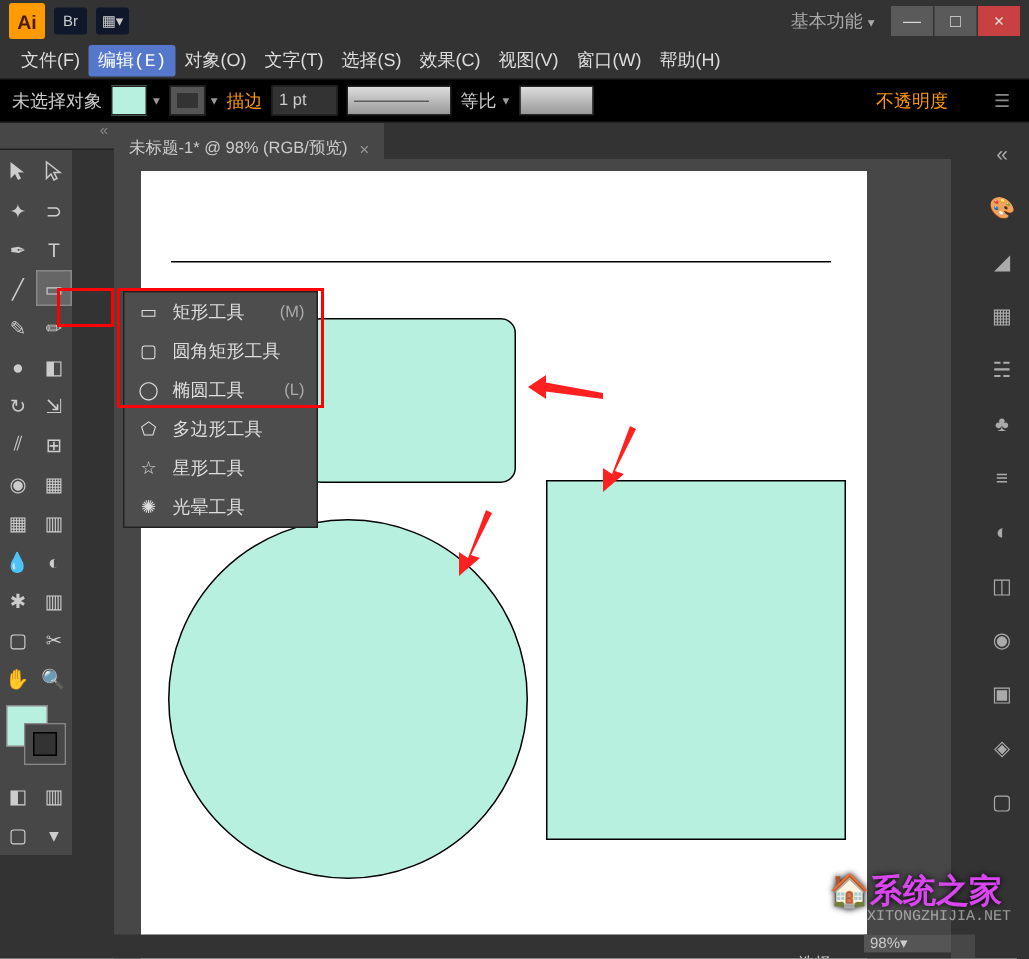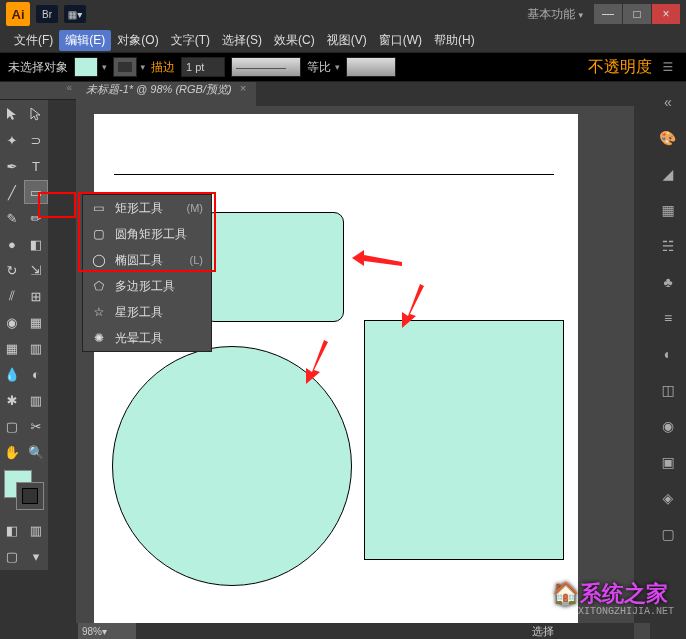--- a/index.html
+++ b/index.html
@@ -9,64 +9,64 @@
 .ai-logo { width: 24px; height: 24px; background: #ff9a00; color: #4a1a00; font-size: 13px; font-weight: bold; display: flex; align-items: center; justify-content: center; border-radius: 2px; }
 .title-btn { width: 22px; height: 18px; background: #0f172a; margin-left: 6px; border-radius: 2px; display: flex; align-items: center; justify-content: center; font-size: 10px; color: #ccc; }
 .title-spacer { flex: 1; }
 .workspace-label { color: #aaa; font-size: 12px; margin-right: 10px; }
 .win-btns { display: flex; }
 .win-btn { width: 28px; height: 20px; background: #5a5a5a; color: #ddd; display: flex; align-items: center; justify-content: center; font-size: 12px; margin-left: 1px; }
 .win-btn.close { background: #c94040; }
 
 .menubar { height: 24px; background: #333; display: flex; align-items: center; padding: 0 8px; }
 .menu-item { color: #ddd; font-size: 12px; padding: 0 6px; cursor: pointer; }
-.menu-item.active { background: #5577cc; color: #fff; border-radius: 2px; padding: 2px 6px; }
+.menu-item.active { background: #5577cc; color: #fff; border-radius: 2px; padding: 2px 6px; font-family: Liberation Mono, monospace; }
 
 .controlbar { height: 30px; background: #000000; border-top: 1px solid #222; border-bottom: 1px solid #222; display: flex; align-items: center; padding: 0 8px; gap: 6px; }
 .ctrl-label { color: #ccc; font-size: 12px; }
 .swatch { width: 24px; height: 20px; border: 1px solid #222; }
 .swatch.fill { background: #b8f0e0; }
 .swatch.stroke { background: #333; box-shadow: inset 0 0 0 4px #555; }
 .dropdown-arrow { color: #999; font-size: 9px; margin-left: -2px; }
 .stroke-input { width: 44px; height: 20px; background: #333; color: #ccc; border: 1px solid #222; font-size: 11px; padding: 0 4px; }
 .style-drop { width: 70px; height: 20px; background: linear-gradient(#ddd, #999); border: 1px solid #222; font-size: 10px; display: flex; align-items: center; padding: 0 4px; color: #333; }
-.opacity-label { color: #ff9a00; font-size: 16px; margin-left: auto; }
+.opacity-label { color: #ff9a00; font-size: 12px; margin-left: auto; margin-right: 20px; }
 .ctrl-icon { width: 20px; height: 20px; display: flex; align-items: center; justify-content: center; color: #888; font-size: 12px; }
 
 .main-area { display: flex; height: calc(100% - 82px); }
 
 .toolbox { width: 48px; background: #474747; padding: 2px 0; display: flex; flex-direction: column; align-items: center; gap: 2px; }
 .tool-row { display: flex; width: 100%; }
 .tool { width: 24px; height: 24px; display: flex; align-items: center; justify-content: center; color: #ccc; font-size: 13px; cursor: pointer; position: relative; }
 .tool.selected { background: #666; box-shadow: inset 0 0 0 1px #888; }
 .tool svg { width: 16px; height: 16px; }
 .color-panel { width: 40px; height: 40px; position: relative; margin-top: 4px; }
 .color-fill { width: 28px; height: 28px; background: #b8f0e0; border: 1px solid #888; position: absolute; top: 0; left: 0; }
 .color-stroke { width: 28px; height: 28px; background: #333; border: 1px solid #888; position: absolute; bottom: 0; right: 0; box-shadow: inset 0 0 0 5px #474747, inset 0 0 0 6px #000; }
 
 .toolbox-outer { width: 76px; background: #333; display: flex; flex-direction: column; }
 .toolbox-tab { height: 18px; background: #474747; border-bottom: 1px solid #222; display: flex; justify-content: flex-end; padding-right: 4px; }
 .toolbox-tab span { color: #888; font-size: 10px; }
 
 .doc-area { flex: 1; background: #474747; display: flex; flex-direction: column; position: relative; }
 .doc-tab { height: 24px; background: #333; display: flex; align-items: center; }
-.doc-tab-inner { background: #474747; height: 100%; display: flex; align-items: flex-start; padding: 0 10px; color: #ccc; font-size: 11px; gap: 8px; font-style: italic; }
+.doc-tab-inner { background: #474747; height: 100%; display: flex; align-items: flex-end; padding: 0 10px; color: #ccc; font-size: 11px; gap: 8px; }
 .doc-tab-close { color: #999; cursor: pointer; }
 
 .canvas-container { flex: 1; background: #474747; position: relative; overflow: hidden; }
 .canvas { position: absolute; left: 18px; top: 8px; width: 484px; height: 560px; background: #fff; }
 .canvas-line { position: absolute; left: 20px; top: 60px; width: 440px; height: 1px; background: #000; }
 .shape-roundrect { position: absolute; left: 110px; top: 98px; width: 140px; height: 110px; background: #b8f0e0; border: 1px solid #000; border-radius: 10px; }
 .shape-rect { position: absolute; left: 270px; top: 206px; width: 200px; height: 240px; background: #b8f0e0; border: 1px solid #000; }
 .shape-circle { position: absolute; left: 18px; top: 232px; width: 240px; height: 240px; background: #b8f0e0; border: 1px solid #000; border-radius: 50%; }
 .red-arrow { position: absolute; }
 .red-arrow svg { display: block; }
 
 .scroll-v { position: absolute; right: 0; top: 0; bottom: 16px; width: 16px; background: #333; }
-.scroll-h { position: absolute; left: 0; right: 16px; bottom: 0; height: 16px; background: #333; display: flex; align-items: flex-end; }
+.scroll-h { position: absolute; left: 0; right: 16px; bottom: 0; height: 16px; background: #333; display: flex; align-items: flex-end; flex-direction: column; }
 .zoom-box { width: 58px; height: 16px; background: #555; color: #ccc; font-size: 10px; display: flex; align-items: center; padding: 0 4px; margin-left: 2px; }
 .status-label { color: #ccc; font-size: 11px; margin-left: auto; margin-right: 80px; }
 
 .right-panel { width: 36px; background: #333; display: flex; flex-direction: column; align-items: center; padding-top: 8px; gap: 12px; }
 .panel-icon { width: 24px; height: 24px; display: flex; align-items: center; justify-content: center; color: #aaa; font-size: 14px; cursor: pointer; }
 
 .flyout-menu { position: absolute; left: 82px; top: 194px; width: 130px; background: #4d4d4d; border: 1px solid #222; z-index: 100; }
 .flyout-item { height: 26px; display: flex; align-items: center; padding: 0 8px; color: #ddd; font-size: 12px; gap: 8px; cursor: pointer; }
 .flyout-icon { width: 16px; height: 16px; display: flex; align-items: center; justify-content: center; font-size: 12px; }
 .flyout-shortcut { margin-left: auto; color: #aaa; font-size: 11px; }

